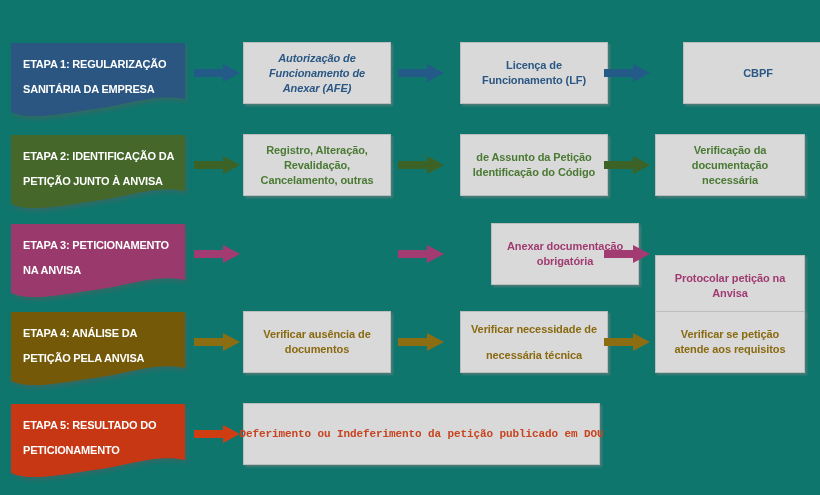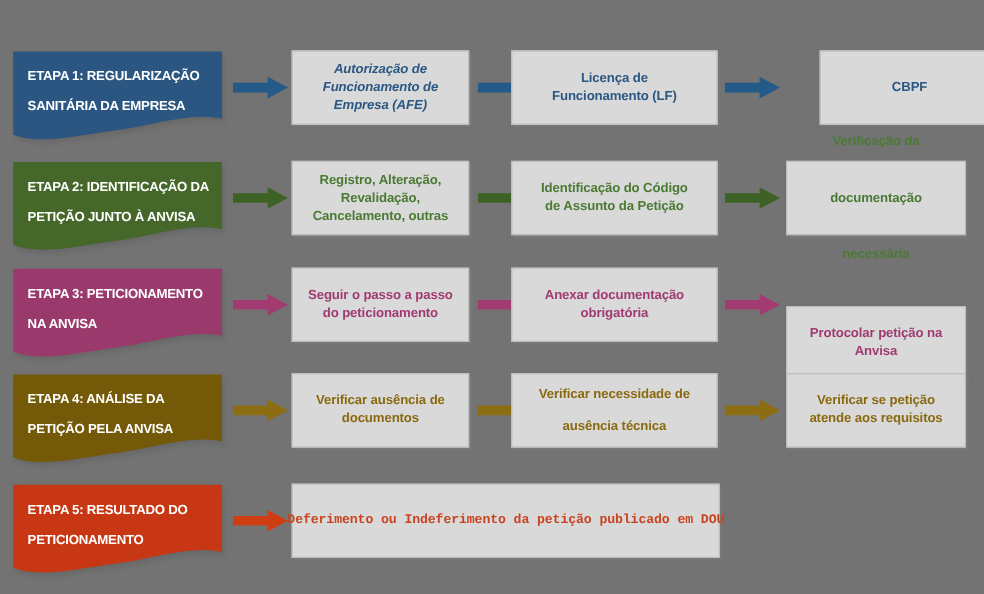--- a/index.html
+++ b/index.html
@@ -28,47 +28,47 @@
   .arrow-3{left:604px;}
   .box{
     position:absolute;top:0;height:62px;
     background:#d9d9d9;border:1px solid #bdbdbd;
     box-shadow:2px 2px 2px rgba(130,130,130,.5);
     display:flex;flex-direction:column;align-items:center;justify-content:center;
     font-weight:bold;font-size:11px;letter-spacing:-0.1px;line-height:15px;
     text-align:center;box-sizing:border-box;
   }
   .box-1{left:243px;width:148px;}
-  .box-2{left:426px;width:172px;}
+  .box-2{left:460px;width:148px;}
   .box-3{left:655px;width:150px;}
   .box-wide{left:243px;width:357px;font-family:Liberation Mono, monospace;}
   .box .line{white-space:nowrap;}
 </style>
 </head>
 <body>
 
-<div class="canvas" style="background: #737373;">
+<div class="canvas" style="background: #0f766e;">
   <div id="diagram">
       <div class="row" style="top: 42px;">
         <div class="banner">
           <svg class="banner-shape" viewBox="0 0 176 80">
             <path d="M1,1 L175,1 L175,57 C146,51 118,63 84,67 C54,71 22,79 1,70 Z" fill="#2a5681"></path>
           </svg>
           <div class="banner-text">
             <div class="bl">ETAPA 1: REGULARIZAÇÃO</div>
             <div class="bl">SANITÁRIA DA EMPRESA</div>
           </div>
         </div>
         <div class="arrow arrow-1"><svg viewBox="0 0 46 18" width="46" height="18">
             <path d="M0,5 L29,5 L29,0 L46,9 L29,18 L29,13 L0,13 Z" fill="#235a87"></path>
           </svg></div>
         <div class="box box-1" style="color: rgb(42, 87, 131); font-style: italic;">
           <div class="line">Autorização de</div>
           <div class="line">Funcionamento de</div>
-          <div class="line">Empresa (AFE)</div>
+          <div class="line">Anexar (AFE)</div>
         </div>
         <div class="arrow arrow-2"><svg viewBox="0 0 46 18" width="46" height="18">
             <path d="M0,5 L29,5 L29,0 L46,9 L29,18 L29,13 L0,13 Z" fill="#235a87"></path>
           </svg></div>
         <div class="box box-2" style="color: rgb(42, 87, 131);">
           <div class="line">Licença de</div>
           <div class="line">Funcionamento (LF)</div>
         </div>
         <div class="arrow arrow-3"><svg viewBox="0 0 46 18" width="46" height="18">
             <path d="M0,5 L29,5 L29,0 L46,9 L29,18 L29,13 L0,13 Z" fill="#235a87"></path>
@@ -92,53 +92,49 @@
           </svg></div>
         <div class="box box-1" style="color: rgb(74, 122, 51);">
           <div class="line">Registro, Alteração,</div>
           <div class="line">Revalidação,</div>
           <div class="line">Cancelamento, outras</div>
         </div>
         <div class="arrow arrow-2"><svg viewBox="0 0 46 18" width="46" height="18">
             <path d="M0,5 L29,5 L29,0 L46,9 L29,18 L29,13 L0,13 Z" fill="#3c6325"></path>
           </svg></div>
         <div class="box box-2" style="color: rgb(74, 122, 51);">
+          <div class="line">de Assunto da Petição</div>
           <div class="line">Identificação do Código</div>
-          <div class="line">de Assunto da Petição</div>
         </div>
         <div class="arrow arrow-3"><svg viewBox="0 0 46 18" width="46" height="18">
             <path d="M0,5 L29,5 L29,0 L46,9 L29,18 L29,13 L0,13 Z" fill="#3c6325"></path>
           </svg></div>
-        <div class="box box-3" style="color: rgb(74, 122, 51); gap: 32px;">
+        <div class="box box-3" style="color: rgb(74, 122, 51);">
           <div class="line">Verificação da</div>
           <div class="line">documentação</div>
           <div class="line">necessária</div>
         </div>
       </div>
       <div class="row" style="top: 223px; padding-left: 44px;">
         <div class="banner">
           <svg class="banner-shape" viewBox="0 0 176 80">
             <path d="M1,1 L175,1 L175,57 C146,51 118,63 84,67 C54,71 22,79 1,70 Z" fill="#9a3a6c"></path>
           </svg>
           <div class="banner-text">
             <div class="bl">ETAPA 3: PETICIONAMENTO</div>
             <div class="bl">NA ANVISA</div>
           </div>
         </div>
         <div class="arrow arrow-1"><svg viewBox="0 0 46 18" width="46" height="18">
             <path d="M0,5 L29,5 L29,0 L46,9 L29,18 L29,13 L0,13 Z" fill="#a23b72"></path>
           </svg></div>
-        <div class="box box-1" style="color: rgb(160, 59, 114);">
-          <div class="line">Seguir o passo a passo</div>
-          <div class="line">do peticionamento</div>
-        </div>
         <div class="arrow arrow-2"><svg viewBox="0 0 46 18" width="46" height="18">
             <path d="M0,5 L29,5 L29,0 L46,9 L29,18 L29,13 L0,13 Z" fill="#a23b72"></path>
           </svg></div>
-        <div class="box box-2" style="color: rgb(160, 59, 114);">
+        <div class="box box-2" style="color: rgb(160, 59, 114); margin-left: 31px;">
           <div class="line">Anexar documentação</div>
           <div class="line">obrigatória</div>
         </div>
         <div class="arrow arrow-3"><svg viewBox="0 0 46 18" width="46" height="18">
             <path d="M0,5 L29,5 L29,0 L46,9 L29,18 L29,13 L0,13 Z" fill="#a23b72"></path>
           </svg></div>
         <div class="box box-3" style="color: rgb(160, 59, 114); margin-top: 32px;">
           <div class="line">Protocolar petição na</div>
           <div class="line">Anvisa</div>
         </div>
@@ -158,21 +154,21 @@
           </svg></div>
         <div class="box box-1" style="color: rgb(138, 106, 16);">
           <div class="line">Verificar ausência de</div>
           <div class="line">documentos</div>
         </div>
         <div class="arrow arrow-2"><svg viewBox="0 0 46 18" width="46" height="18">
             <path d="M0,5 L29,5 L29,0 L46,9 L29,18 L29,13 L0,13 Z" fill="#8c6d12"></path>
           </svg></div>
         <div class="box box-2" style="color: rgb(138, 106, 16); gap: 11px;">
           <div class="line">Verificar necessidade de</div>
-          <div class="line">ausência técnica</div>
+          <div class="line">necessária técnica</div>
         </div>
         <div class="arrow arrow-3"><svg viewBox="0 0 46 18" width="46" height="18">
             <path d="M0,5 L29,5 L29,0 L46,9 L29,18 L29,13 L0,13 Z" fill="#8c6d12"></path>
           </svg></div>
         <div class="box box-3" style="color: rgb(138, 106, 16);">
           <div class="line">Verificar se petição</div>
           <div class="line">atende aos requisitos</div>
         </div>
       </div>
       <div class="row" style="top: 403px;">

